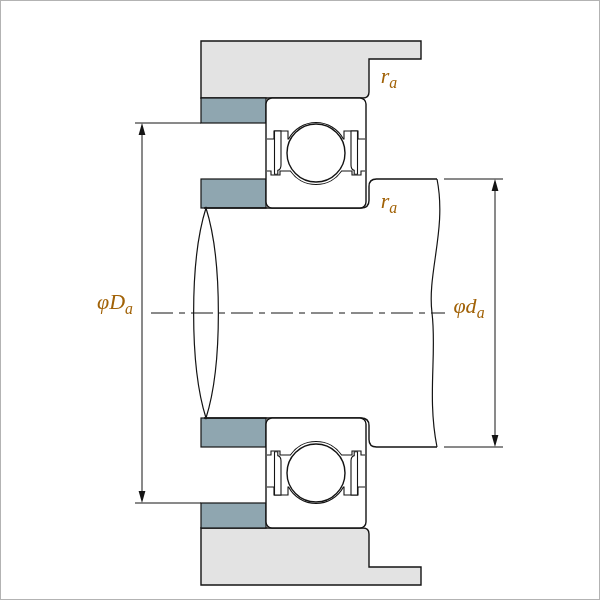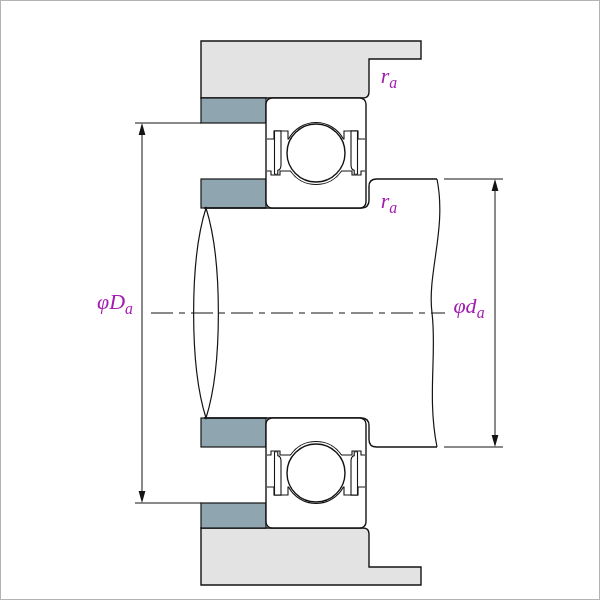--- a/index.html
+++ b/index.html
@@ -17,21 +17,21 @@
   .fill-white   {fill:var(--background,#fff);}
   .fill-housing {fill:var(--housing-fill,#e3e3e3);}
   .fill-shoulder{fill:var(--shoulder-fill,#8fa6b0);}
   .arrow{fill:var(--line,#141414);stroke:none;}
   .centerline{stroke:var(--line,#141414);stroke-width:1;fill:none;
               stroke-dasharray:22 6 6 6;}
   .lbl{
     position:absolute;transform:translate(-50%,-50%);
     background:var(--background,#fff);
     font:italic 22px "Liberation Serif","DejaVu Serif",serif;
-    color:#a21caf;padding:0 2px;line-height:1;white-space:nowrap;z-index:2;
+    color:#a16207;padding:0 2px;line-height:1;white-space:nowrap;z-index:2;
   }
   .lbl sub{font-size:0.72em;font-style:italic;}
 </style>
 </head>
 <body>
 
 <div id="stage">
   <svg width="600" height="600" viewBox="0 0 600 600">
 
     <path d="M200,40 H420 V58 H368 V91 Q368,97 362,97 H200 Z" class="ln w14 fill-housing"></path>

